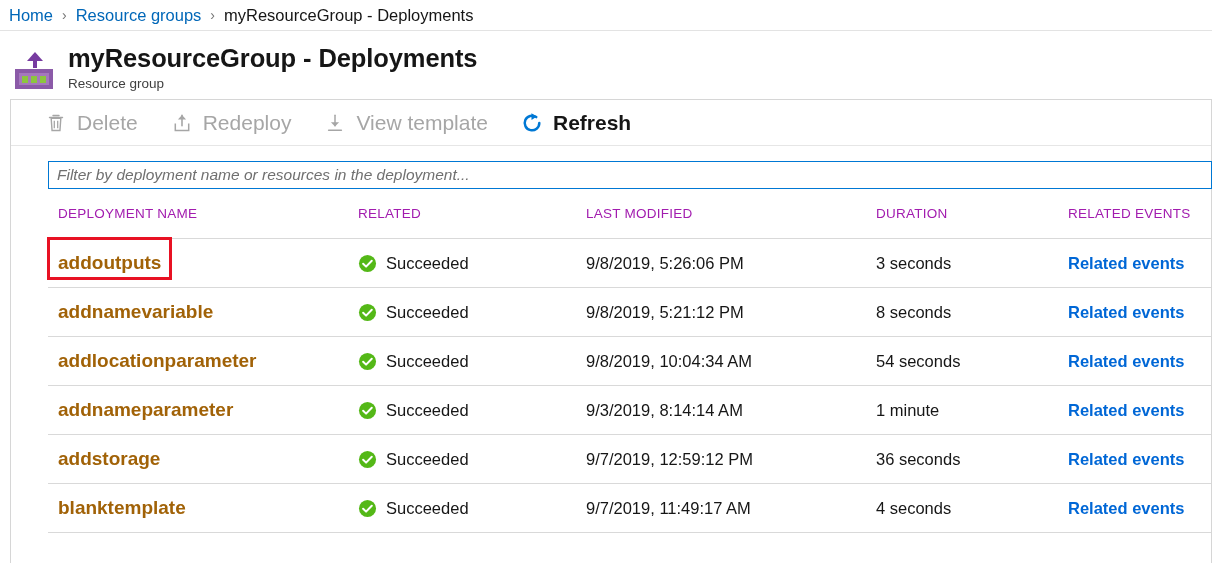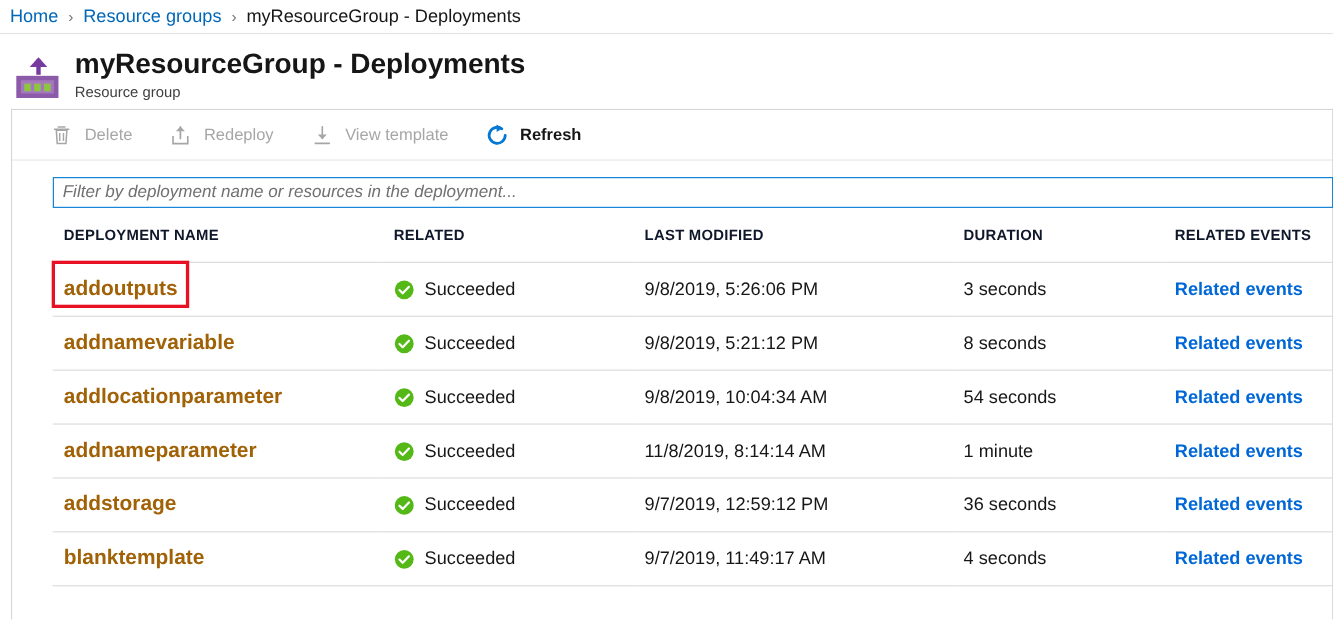--- a/index.html
+++ b/index.html
@@ -132,21 +132,21 @@
     display: flex;
     align-items: center;
     padding-left: 33px;
     border-bottom: 1px solid #e6e6e6;
   }
   .cmd {
     display: flex;
     align-items: center;
     height: 100%;
     margin-right: 32px;
-    font-size: 15px;
+    font-size: 21px;
     white-space: nowrap;
     cursor: default;
   }
   .cmd.enabled {
     color: #161616;
     cursor: pointer;
     font-weight: bold;
   }
   .cmd.disabled {
     color: #a6a6a6;
@@ -189,22 +189,22 @@
   
   .grid {
     margin: 17px 0 0 37px;
     width: 1163px;
     border-collapse: collapse;
     table-layout: fixed;
   }
   .grid th {
     text-align: left;
     font-size: 13.5px;
-    font-weight: bold;
-    color: #0f172a;
+    font-weight: normal;
+    color: #a21caf;
     letter-spacing: 0.25px;
     padding: 0 0 17px 10px;
     vertical-align: top;
   }
   .grid td {
     font-size: 16.5px;
     color: #161616;
     padding: 0 0 0 10px;
     height: 48px;
     border-top: 1px solid #d9d9d9;
@@ -429,21 +429,21 @@
           <span class="status-cell">
             <span class="status-icon">
               <svg width="19" height="19" viewBox="0 0 20 20">
                   <circle cx="10" cy="10" r="9" fill="#54b817"></circle>
                   <path d="M5.4 10.2l3.1 3.1 6-6.2" stroke="#fff" stroke-width="2.1" fill="none" stroke-linecap="round" stroke-linejoin="round"></path>
                 </svg>
             </span>
             <span>Succeeded</span>
           </span>
         </td>
-        <td>11/8/2019, 8:14:14 AM</td>
+        <td>9/3/2019, 8:14:14 AM</td>
         <td>1 minute</td>
         <td>
           <span class="events-link">Related events</span>
         </td>
       </tr>
 
       <tr>
         <td>
           <span class="deploy-link">addstorage</span>
         </td>

